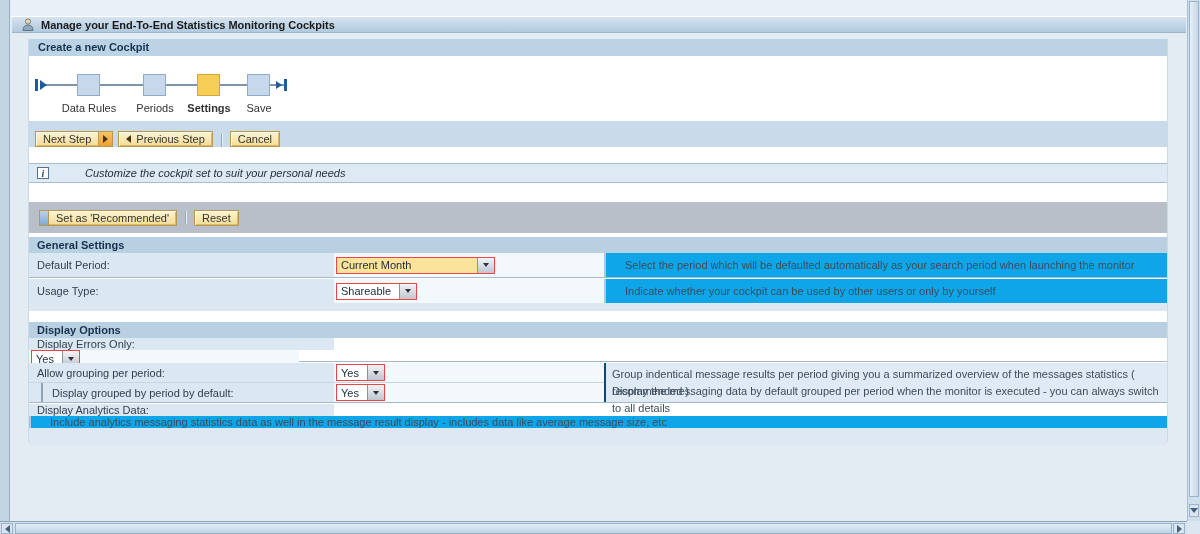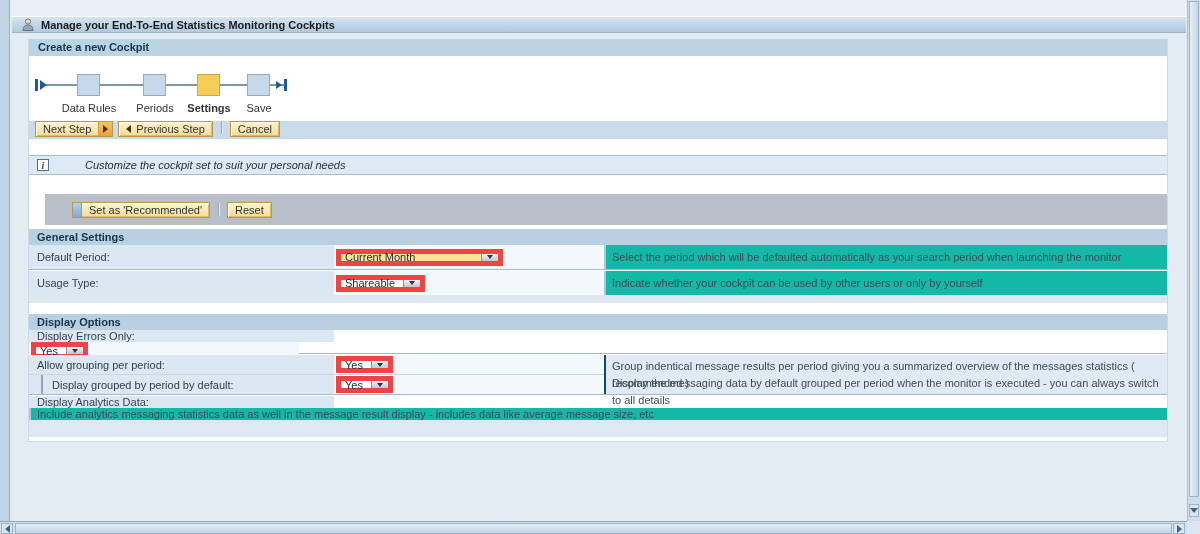--- a/index.html
+++ b/index.html
@@ -58,22 +58,22 @@
   .rm-end-arrow { position:absolute; left:247px; top:25px; width:0; height:0;
     border-top:4px solid transparent; border-bottom:4px solid transparent; border-left:6px solid #1f5a9e; }
   .rm-end-bar { position:absolute; left:255px; top:23px; width:3px; height:12px; background:#1f5a9e; }
   .rm-box { position:absolute; top:18px; width:23px; height:22px;
     background:#c6d8ea; border:1px solid #8fabc5; }
   .rm-box.current { background:#f6ce55; border-color:#d0a843; }
   .rm-label { position:absolute; top:46px; transform:translateX(-50%); color:#333; white-space:nowrap; }
   .rm-label.current { font-weight:bold; }
 
   
-  .toolbar-blue { height:18px; background:#c9dbeb; display:flex; align-items:flex-start; padding-left:6px; }
-  .gray-bar { height:31px; background:#b9bfc9; display:flex; align-items:center; padding-left:27px;margin-left:16px; }
+  .toolbar-blue { height:26px; background:#c9dbeb; display:flex; align-items:flex-end; padding-left:6px; }
+  .gray-bar { height:31px; background:#b9bfc9; display:flex; align-items:center; padding-left:10px; }
   .gap-white { background:#fff; }
   .g16 { height:16px; } .g19 { height:19px; } .g4 { height:4px; } .g11 { height:11px; }
   .strip-blue { background:#dde8f3; }
   .s8 { height:8px; } .s18 { height:18px; }
 
   .btn { height:16px; display:inline-flex; align-items:center; padding:0 7px;
     background:linear-gradient(#fdf4d2,#f3dc96); border:1px solid #b9974e;
     box-shadow:inset 1px 1px 0 #fffbe6, inset -1px -1px 0 #dcb869;
     color:#333; font-size:11px; font-family:"Liberation Sans",sans-serif; cursor:default; white-space:nowrap; }
   .btn + .btn { margin-left:5px; }
@@ -98,31 +98,31 @@
 
   
   .sec-header { height:16px; background:#b9cfe2; font-weight:bold; color:#18304b;
     line-height:16px; padding-left:8px; }
   .hr { height:2px; background:#fff; border-top:1px solid #a3b8c8; }
   .hr-thin { height:1px; background:#c9d6e2; margin-right:565px; }
   .row { display:flex; }
   .h24 { height:24px; } .h23 { height:23px;flex-direction:column; } .h19 { height:19px; }
   .cell-label { width:305px; background:#dbe7f2; display:flex; align-items:center; padding-left:8px; color:#33414e; }
   .cell-control { width:270px; background:#f3f8fc; display:flex; align-items:center; padding-left:2px; }
-  .cell-help { flex:1; background:#14b8a6; border-left:2px solid #b4c5d4; padding-left:6px;
+  .cell-help { flex:1; background:#0ea5e9; border-left:2px solid #b4c5d4; padding-left:19px;
     display:flex; align-items:center; color:#3c4c5a; }
   .group { display:flex; }
   .group-left { width:575px; }
   .group-help { flex:1; background:#e0eaf4; border-left:2px solid #0c4a6e; padding:3px 0 0 6px; color:#3c4c5a; }
   .group-help div { height:17px; line-height:17px; }
   .indent-line { width:2px; height:100%; background:#8fa3b5; margin-left:12px; margin-right:9px; }
   .cell-label.indented { padding-left:0; }
 
   
-  .dd { display:inline-flex; height:17px; border:5px solid #ef4444; background:#fff; align-items:stretch; }
+  .dd { display:inline-flex; height:17px; border:1px solid #ef4444; background:#fff; align-items:stretch; }
   .dd-field { padding:0 4px; display:flex; align-items:center; color:#1c2a38; white-space:nowrap; }
   .dd-field.w-lg { width:140px; } .dd-field.w-md { width:62px; } .dd-field.w-sm { width:30px; }
   .dd-field.focused { background:#fbe39b; }
   .dd-btn { width:17px; background:linear-gradient(#f2f4f6,#bfc6cf); border-left:1px solid #8a94a0;
     display:flex; align-items:center; justify-content:center; }
   .dd-btn .tri.down { border-top-color:#2b3440; border-left-width:3px; border-right-width:3px; border-top-width:4px; }
 </style>
 </head>
 <body>
 

